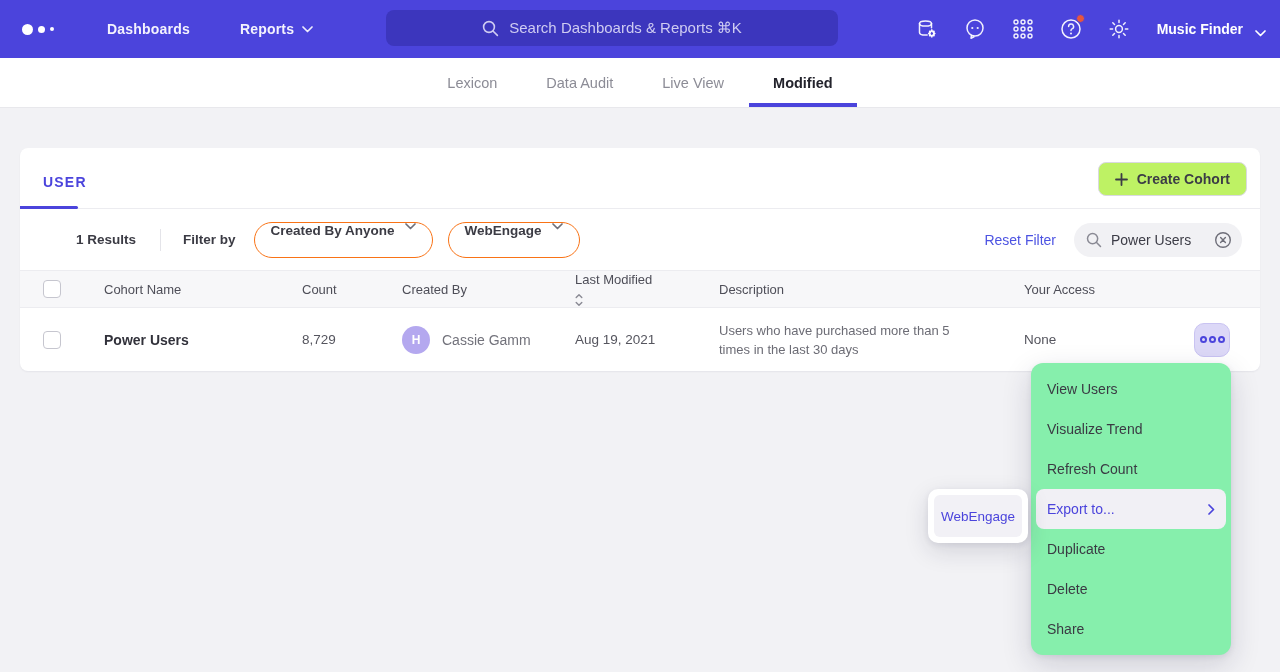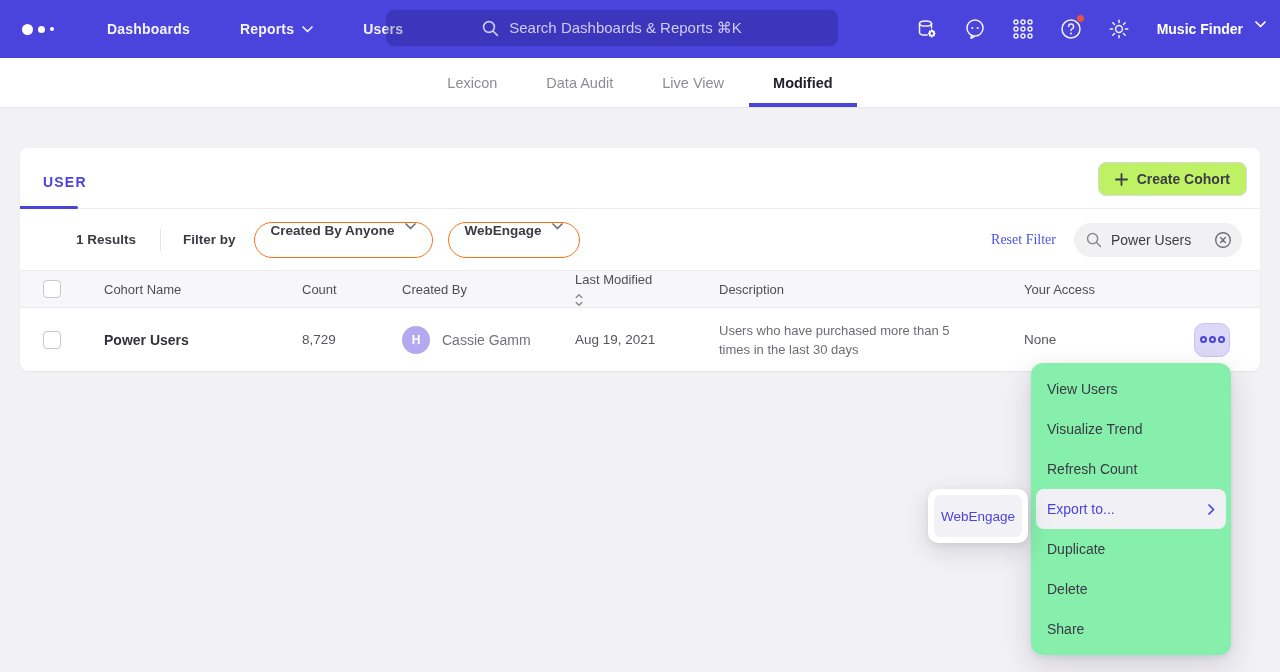--- a/index.html
+++ b/index.html
@@ -35,21 +35,21 @@
   .nav-right { position:absolute; right:14px; top:0; height:58px; display:flex; align-items:center; }
   .nav-icon-btn {
     width:48px; height:58px; display:flex; align-items:center; justify-content:center;
     position:relative; cursor:pointer; color:rgba(255,255,255,0.92);
   }
   .notif-dot {
     position:absolute; top:14px; right:10px; width:9px; height:9px;
     background:#e8553e; border-radius:50%; border:1.5px solid #4b44dc;
   }
   .project-switcher {
-    display:flex; align-items:flex-start; gap:12px; color:#ffffff;
+    display:flex; align-items:flex-end; gap:12px; color:#ffffff;
     font-size:14px; font-weight:700; margin-left:14px; cursor:pointer;
   }
 
   
   .tabbar {
     position:absolute; left:0; top:58px; width:1280px; height:50px;
     background:#ffffff; border-bottom:1px solid #e8e8ec;
     display:flex; align-items:stretch; justify-content:center; gap:1px;
   }
   .tab {
@@ -87,21 +87,21 @@
   .results-count { font-size:13.5px; font-weight:700; color:#3b3b44; }
   .v-divider { width:1px; height:22px; background:#e4e4e9; margin:0 22px 0 24px; }
   .filter-by-label { font-size:13.5px; font-weight:700; color:#3b3b44; margin-right:18px; }
   .pill-btn {
     display:flex; align-items:flex-start; gap:10px; height:36px; padding:0 16px;
     border:1px solid #f97316; border-radius:18px; background:#fff;
     font-size:13.5px; font-weight:600; color:#3b3b44; cursor:pointer; margin-right:15px;
   }
   .pill-btn .chev { color:#6f6f79; }
   .filter-right { margin-left:auto; display:flex; align-items:center; gap:18px; }
-  .reset-filter { color:#4c53e2; font-size:14px; cursor:pointer;font-family:Liberation Serif, serif; }
+  .reset-filter { color:#4c53e2; font-size:14px; cursor:pointer; }
   .search-pill {
     display:flex; align-items:center; height:34px; width:168px;
     background:#f1f1f4; border-radius:17px; padding:0 10px 0 12px; gap:9px;
   }
   .search-pill input {
     border:none; background:transparent; outline:none; flex:1; min-width:0;
     font-family:"Liberation Sans", sans-serif; font-size:14px; color:#3c3c46;
   }
   .search-pill .clear { cursor:pointer; color:#6f6f79; display:flex; }
   .search-glyph { color:#8a8a94; display:flex; }
@@ -182,23 +182,20 @@
     <div class="nav-link">
       <span>Dashboards</span>
     </div>
     <div class="nav-link">
       <span>Reports</span>
       <span style="display:flex;">
         <svg width="11" height="7" viewBox="0 0 11 7">
             <path d="M1 1l4.5 4.5L10 1" fill="none" stroke="rgba(255,255,255,0.9)" stroke-width="1.7" stroke-linecap="round" stroke-linejoin="round"></path>
           </svg>
       </span>
-    </div>
-    <div class="nav-link">
-      <span>Users</span>
     </div>
   </div>
 
   <div class="nav-search">
     <span class="search-glyph" style="color:#cfccf2;">
       <svg width="17" height="17" viewBox="0 0 17 17">
           <circle cx="7" cy="7" r="5.4" fill="none" stroke="currentColor" stroke-width="1.6"></circle>
           <path d="M11.2 11.2L15.4 15.4" stroke="currentColor" stroke-width="1.6" stroke-linecap="round"></path>
         </svg>
     </span>

